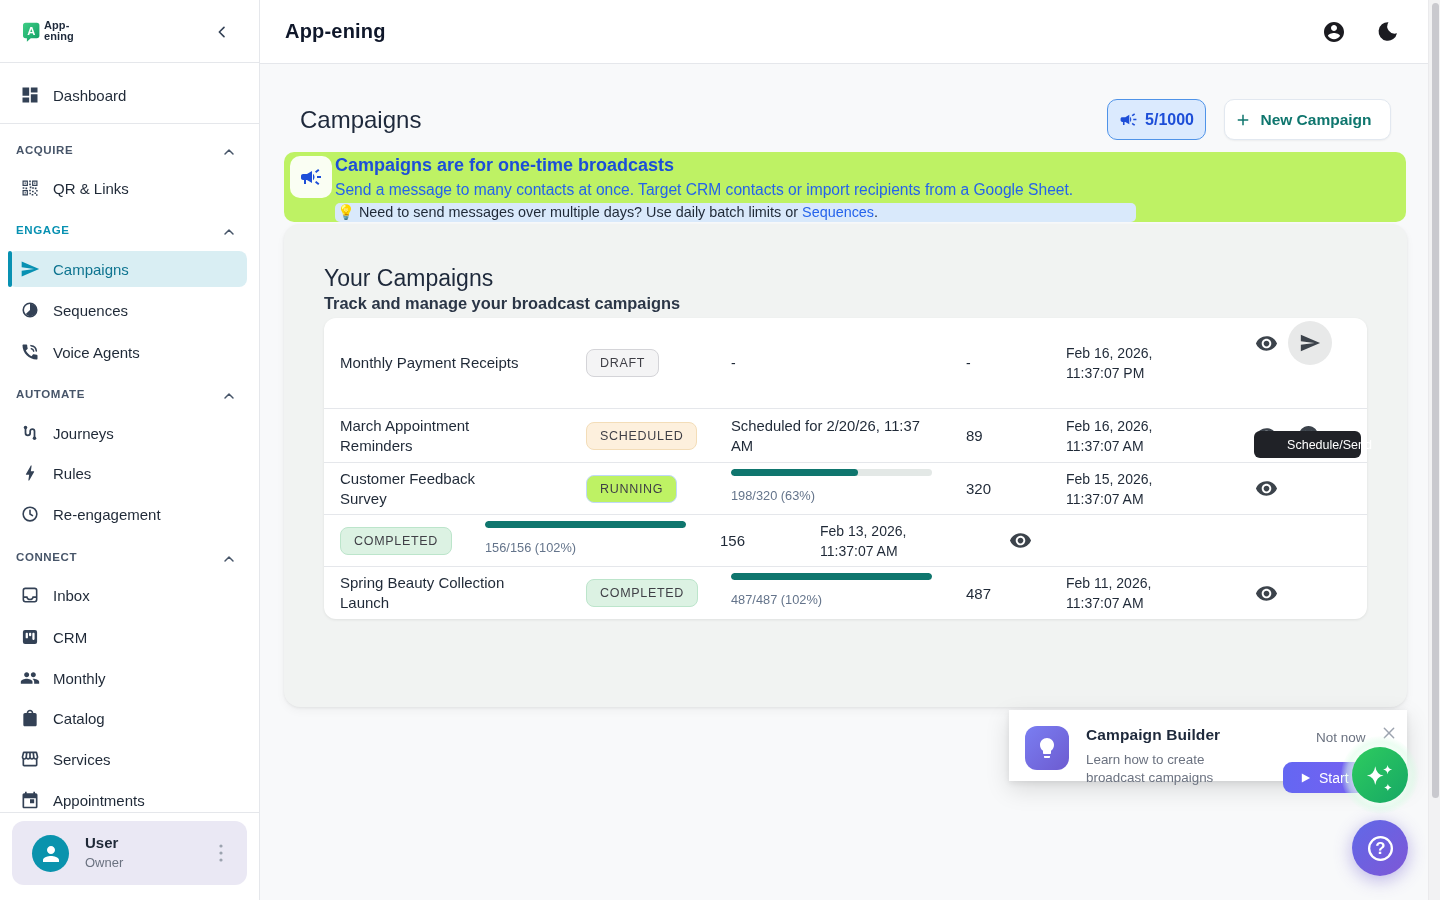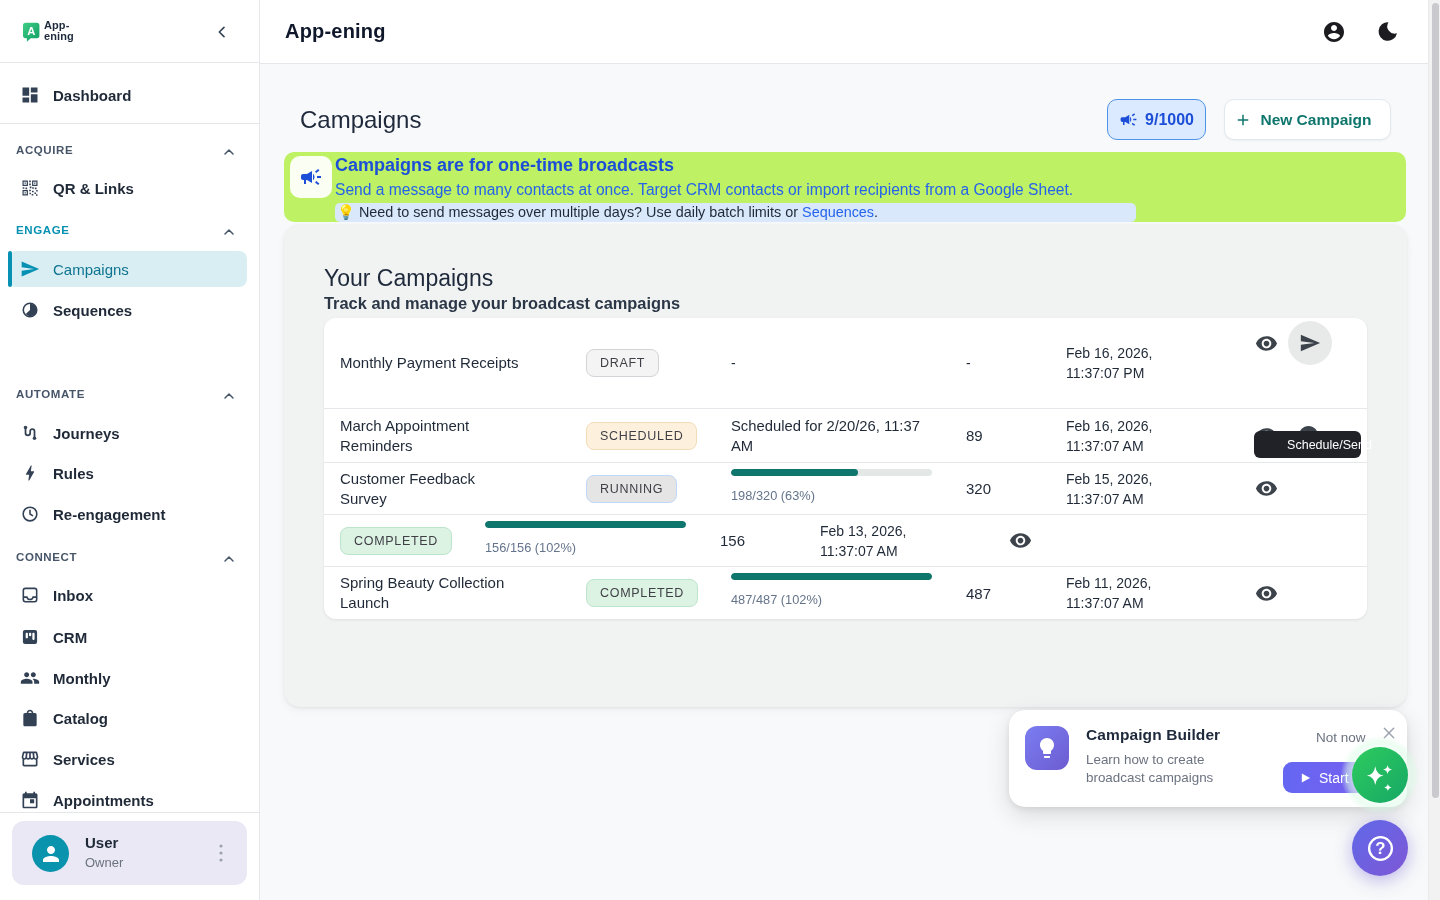--- a/index.html
+++ b/index.html
@@ -4,21 +4,21 @@
 <style>
 * { margin:0; padding:0; box-sizing:border-box; }
 html,body { width:1440px; height:900px; overflow:hidden; font-family:"Liberation Sans", sans-serif; background:#f8f9fa; }
 
 #sidebar { position:absolute; left:0; top:0; width:260px; height:900px; background:#fff; border-right:1px solid #e5e7eb; }
 #sb-head { position:absolute; left:0; top:0; width:259px; height:63px; border-bottom:1px solid #e5e7eb; }
 #sb-div2 { position:absolute; left:0; top:123px; width:259px; height:1px; background:#e5e7eb; }
 .logo-txt { position:absolute; left:44px; top:20px; font-size:11px; font-weight:bold; color:#1e2a3b; line-height:11px; letter-spacing:.1px;}
 .navitem { position:absolute; left:8px; width:239px; height:36px; border-radius:8px; }
 .navitem .ic { position:absolute; left:12px; top:8px; width:20px; height:20px; }
-.navitem .lb { position:absolute; left:45px; top:50%; transform:translateY(-50%); font-size:15px; color:#1f2937; white-space:nowrap;font-weight:bold; }
+.navitem .lb { position:absolute; left:45px; top:50%; transform:translateY(-50%); font-size:15px; color:#1f2937; white-space:nowrap; }
 .navitem.active { background:#d9eef3; }
 .navitem.active .lb { color:#0e7490; font-weight:500; }
 .active-bar { position:absolute; left:8px; width:3.5px; border-radius:3px; background:#0891b2; z-index:2; }
 .sec-hdr { position:absolute; left:16px; font-size:11.5px; font-weight:bold; letter-spacing:.6px; color:#475569; }
 .sec-hdr.teal { color:#0891b2; }
 .sec-chev { position:absolute; left:221px; width:16px; height:16px; }
 
 #topbar { position:absolute; left:260px; top:0; width:1180px; height:64px; background:#fff; border-bottom:1px solid #e5e7eb; }
 #topbar h1 { position:absolute; left:25px; top:20px; font-size:20px; font-weight:bold; color:#0f172a; letter-spacing:.2px;}
 
@@ -41,34 +41,34 @@
 .trow { display:flex; border-bottom:1px solid #e5e7eb; position:relative; }
 .trow:last-child { border-bottom:none; }
 .trow.hdr { height:50px; background:#fbfcfd; }
 .trow.hdr .td { font-size:14.5px; font-weight:bold; color:#1e293b; flex-direction:row; justify-content:flex-start; align-items:center; }
 .td { padding:0 16px; display:flex; flex-direction:column; justify-content:center; }
 .c1 { width:246px; } .c2 { width:145px; } .c3 { width:235px; } .c4 { width:100px; } .c5 { width:180px; } .c6 { width:137px; }
 .name { font-size:15px; color:#1f2937; line-height:20px; }
 .badge { display:inline-block; font-size:12.5px; font-weight:500; letter-spacing:.7px; color:#3f3f46; padding:6px 13px; line-height:14px; border-radius:8px; align-self:flex-start; }
 .b-draft { background:#f4f4f5; border:1px solid #d4d4d8; }
 .b-sched { background:#fdf0dd; border:1px solid #f3ddb8; }
-.b-run { background:#e5e5e5; border:1px solid #bfd8f9; }
+.b-run { background:#bef264; border:1px solid #bfd8f9; }
 .b-comp { background:#dcf2e3; border:1px solid #bce5cb; }
 .dash { font-size:14px; color:#1f2937; }
 .num { font-size:15px; color:#1f2937; }
 .date { font-size:14px; color:#1f2937; line-height:20px; }
 .ptext { font-size:12.8px; color:#64748b; margin-top:12px; margin-bottom:6px; }
 .pbar { width:201px; height:7px; border-radius:4px; background:#e3e8e6; overflow:hidden; }
 .pfill { height:100%; background:#0f766e; border-radius:4px; }
 .sched-txt { font-size:14.8px; color:#1f2937; line-height:20px; }
 .acts { flex-direction:row !important; align-items:center; justify-content:flex-start !important; gap:2px; }
 .iconbtn { width:40px; height:40px; border-radius:50%; display:flex; align-items:center; justify-content:center; }
 .tooltip { position:absolute; left:994px; top:367px; width:107px; height:27px; background:#202227; color:#fff; border-radius:6px; font-size:12.5px; display:flex; align-items:center; justify-content:center;padding-left:44px; }
 
-#popup { position:absolute; left:1009px; top:710px; width:398px; height:97px; background:#fff; border-radius:16px; box-shadow:0 8px 24px rgba(0,0,0,.13),0 2px 6px rgba(0,0,0,.08); }
+#popup { position:absolute; left:1009px; top:710px; width:398px; height:71px; background:#fff; border-radius:0; box-shadow:0 8px 24px rgba(0,0,0,.13),0 2px 6px rgba(0,0,0,.08); }
 #popup .pic { position:absolute; left:16px; top:16px; width:44px; height:44px; border-radius:12px; background:linear-gradient(135deg,#7a7ef2 0%,#6d5bd0 100%); display:flex; align-items:center; justify-content:center; }
 #popup .pt { position:absolute; left:77px; top:16px; font-size:15.5px; font-weight:bold; color:#1e293b; letter-spacing:.1px; }
 #popup .pd { position:absolute; left:77px; top:41px; font-size:13.4px; color:#6b7280; line-height:17.5px; width:140px; }
 #popup .nn { position:absolute; left:307px; top:20px; font-size:13.5px; color:#6b7280; }
 #popup .start { position:absolute; left:274px; top:52px; width:116px; height:31px; border-radius:9px; background:linear-gradient(90deg,#6467f2,#7e5df0); color:#fff; font-size:14px; display:flex; align-items:center; padding-left:17px; gap:8px; }
 #popup .x { position:absolute; left:372px; top:15px; width:16px; height:16px; }
 
 #fab-glow { position:absolute; left:1341px; top:736px; width:78px; height:78px; border-radius:50%; background:radial-gradient(circle, rgba(255,255,255,.95) 30%, rgba(220,252,231,.55) 60%, rgba(220,252,231,0) 72%); }
 #fab-ai { position:absolute; left:1352px; top:747px; width:56px; height:56px; border-radius:50%; background:linear-gradient(135deg,#2ecc5f 0%,#16a765 100%); display:flex; align-items:center; justify-content:center; }
 #fab-help { position:absolute; left:1352px; top:820px; width:56px; height:56px; border-radius:50%; background:linear-gradient(135deg,#6069e8 0%,#7e57d6 100%); box-shadow:0 4px 18px rgba(109,91,208,.45); display:flex; align-items:center; justify-content:center; }
@@ -135,20 +135,28 @@
       </svg>
     <span class="lb">Campaigns</span>
   </div>
   <div class="navitem" style="top:292px">
     <svg class="ic" viewBox="0 0 24 24">
         <circle cx="12" cy="12" r="8.1" fill="none" stroke="#334155" stroke-width="1.9"></circle>
         <path d="M12 12 L12 4.6 A7.4 7.4 0 1 1 6.9 16.9 Z" fill="#334155"></path>
       </svg>
     <span class="lb">Sequences</span>
   </div>
+  <div class="navitem" style="top:334px">
+    <svg class="ic" viewBox="0 0 24 24" fill="#334155">
+        <path d="M20.01 15.38c-1.23 0-2.42-.2-3.53-.56-.35-.12-.74-.03-1.01.24l-1.57 1.97c-2.83-1.35-5.48-3.9-6.89-6.83l1.95-1.66c.27-.28.35-.67.24-1.02-.37-1.11-.56-2.3-.56-3.53 0-.54-.45-.99-.99-.99H4.19C3.65 3 3 3.24 3 3.99 3 13.28 10.73 21 20.01 21c.71 0 .99-.63.99-1.18v-3.45c0-.54-.45-.99-.99-.99z"></path>
+        <path d="M13.2 4.4a7.1 7.1 0 0 1 6.4 6.4" fill="none" stroke="#334155" stroke-width="1.9" stroke-linecap="round"></path>
+        <path d="M13.6 8.1a3.6 3.6 0 0 1 2.8 2.8" fill="none" stroke="#334155" stroke-width="1.9" stroke-linecap="round"></path>
+      </svg>
+    <span class="lb">Voice Agents</span>
+  </div>
 
   <div class="sec-hdr" style="top:388px">AUTOMATE</div>
   <svg class="sec-chev" style="top:388px" viewBox="0 0 24 24">
       <path d="M6 15l6-6 6 6" fill="none" stroke="#475569" stroke-width="2.2" stroke-linecap="round" stroke-linejoin="round"></path>
     </svg>
   <div class="navitem" style="top:415px">
     <svg class="ic" viewBox="0 0 24 24">
         <path d="M6.6 6.5 V12 A2.8 2.8 0 0 0 12.2 12 V9.8 A2.6 2.6 0 0 1 17.4 9.8 V17.5" fill="none" stroke="#334155" stroke-width="2.1"></path>
         <circle cx="6.6" cy="5.4" r="2.1" fill="#334155"></circle>
         <circle cx="17.4" cy="18.3" r="2.1" fill="#334155"></circle>
@@ -239,21 +247,21 @@
   <svg style="position:absolute;left:1116px;top:20px" width="23" height="23" viewBox="0 0 24 24" fill="#1b1b20">
       <path d="M13 2.3 A9.7 9.7 0 1 0 21.9 13.9 A7.8 7.8 0 0 1 13 2.3 Z"></path>
     </svg>
 </div>
 <div id="main">
   <h2 class="page" style="left:40px;top:42px;position:absolute">Campaigns</h2>
   <div class="quota" style="left:847px;top:35px">
     <svg width="19" height="19" viewBox="0 0 24 24" fill="#1d4ed8">
         <path d="M18 11v2h4v-2h-4zm-2 6.61c.96.71 2.21 1.65 3.2 2.39.4-.53.8-1.07 1.2-1.6-.99-.74-2.24-1.68-3.2-2.4-.4.54-.8 1.08-1.2 1.61zM20.4 5.6c-.4-.53-.8-1.07-1.2-1.6-.99.74-2.24 1.68-3.2 2.4.4.53.8 1.07 1.2 1.6.96-.72 2.21-1.65 3.2-2.4zM4 9c-1.1 0-2 .9-2 2v2c0 1.1.9 2 2 2h1v4h2v-4h1l5 3V6L8 9H4zm11.5 3c0-1.33-.58-2.53-1.5-3.35v6.69c.92-.81 1.5-2.01 1.5-3.34z"></path>
       </svg>
-    <span>9/1000</span>
+    <span>5/1000</span>
   </div>
   <div class="newcamp" style="left:964px;top:35px">
     <svg width="18" height="18" viewBox="0 0 24 24" fill="#0f766e">
         <path d="M19 13h-6v6h-2v-6H5v-2h6V5h2v6h6v2z"></path>
       </svg>
     <span>New Campaign</span>
   </div>
 
   <div id="banner">
     <div class="chip">

